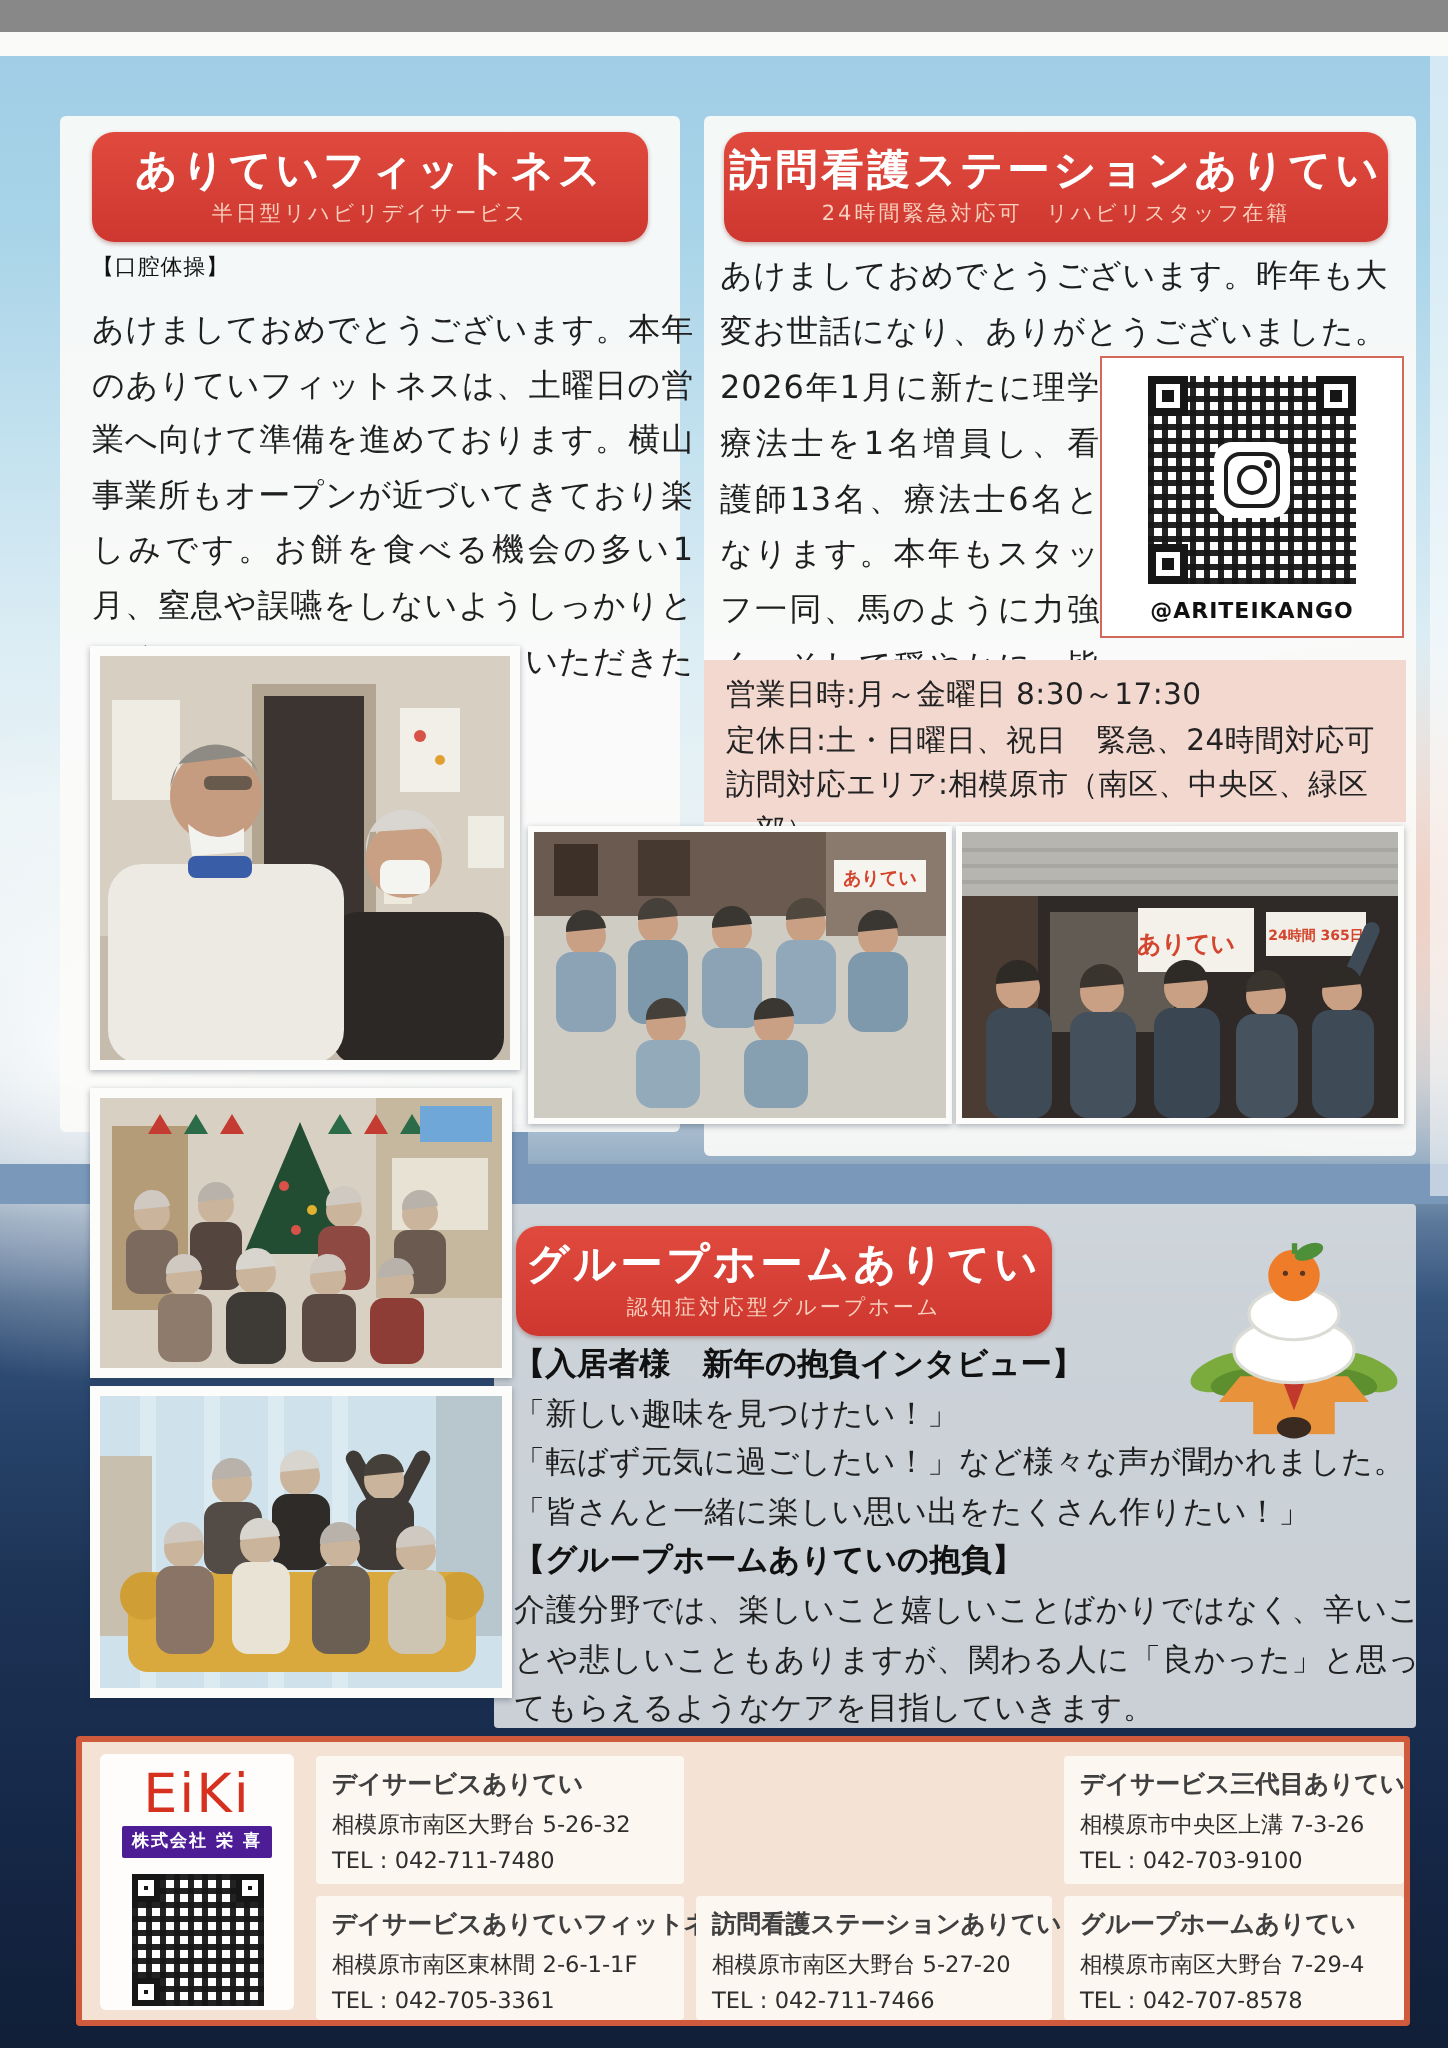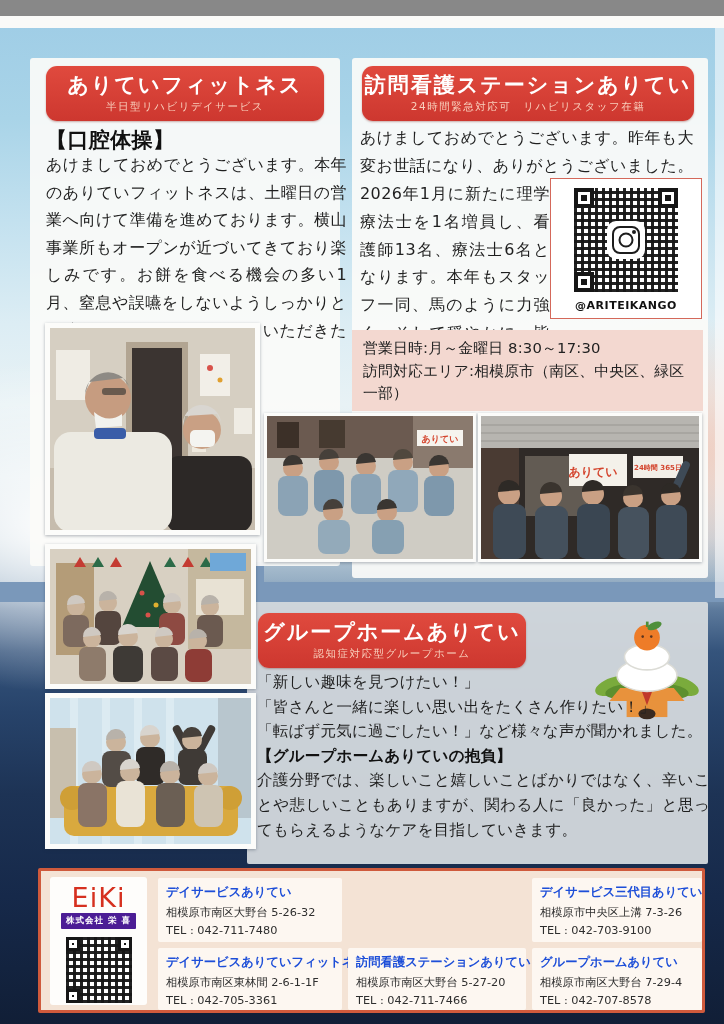--- a/index.html
+++ b/index.html
@@ -29,21 +29,21 @@
   .banner { background:linear-gradient(180deg,#e04a3e,#cd372f); border-radius:11px;
     display:flex; flex-direction:column; align-items:center; justify-content:center;
     box-shadow:0 1px 2px rgba(120,30,20,.35); }
   .banner-title { color:#fff; font-weight:bold; font-size:21px; letter-spacing:2px; line-height:1.15; white-space:nowrap; }
   .banner-sub   { color:#f9d0bd; font-size:10.5px; letter-spacing:1.5px; margin-top:3px; white-space:nowrap; }
   .banner-fitness { left:46px;  top:50px;  width:278px; height:55px; }
   .banner-houmon  { left:362px; top:50px;  width:332px; height:55px; }
   .banner-group   { left:258px; top:597px; width:268px; height:55px; }
   
   .jp { color:#1f1f1f; letter-spacing:.4px; }
-  .h-bold { font-weight:bold; font-size:21px; color:#111; }
+  .h-bold { font-weight:normal; font-size:11px; color:#111; }
   .oral-heading { left:46px; top:110px; }
   .left-body  { left:46px; top:135px; width:301px; font-size:16px; line-height:27.6px; text-align:justify; }
   .right-intro{ left:360px; top:108px; width:345px; font-size:16px; line-height:27.5px; }
   .right-body { left:360px; top:164px; width:190px; font-size:16px; line-height:27.8px; text-align:justify; }
   
   .qr-box { left:550px; top:162px; width:152px; height:141px; background:#fff; border:1.5px solid #d4685a;
     display:flex; flex-direction:column; align-items:center; }
   .qr { position:relative; background-color:#fff;
     background-image:repeating-linear-gradient(0deg, rgba(22,22,22,.95) 0 3px, transparent 3px 7px),
                      repeating-linear-gradient(90deg, rgba(22,22,22,.95) 0 3px, transparent 3px 7px); }
@@ -80,21 +80,21 @@
   
   .footer-panel { left:38px; top:852px; width:667px; height:145px; background:#f4e3d5;
     border:3px solid #cf5a3c; border-radius:2px; }
   .logo-card { left:50px; top:861px; width:97px; height:128px; background:#fefdfb; border-radius:3px;
     display:flex; flex-direction:column; align-items:center; }
   .eiki-text { color:#d6301f; font-weight:400; font-size:27px; letter-spacing:1px; line-height:1; margin-top:7px; }
   .eiki-band { margin-top:2px; background:#4c1d95; color:#fff; font-size:8.5px; font-weight:bold;
     letter-spacing:1px; padding:2px 5px; border-radius:1px; white-space:nowrap; }
   .qr-footer { width:66px; height:66px; margin-top:8px; }
   .svc-card { position:absolute; background:#fdf7f1; border-radius:2px; padding:6px 8px; }
-  .svc-name { font-size:12.3px; font-weight:bold; color:#1d4ed8; white-space:nowrap; }
+  .svc-name { font-size:12.3px; font-weight:bold; color:#404040; white-space:nowrap; }
   .svc-addr, .svc-tel { font-size:11.3px; color:#2e2e2e; margin-top:4px; white-space:nowrap; }
   .c1 { left:158px; top:862px; width:184px; height:64px; }
   .c2 { left:348px; top:862px; width:178px; height:64px; }
   .c3 { left:532px; top:862px; width:170px; height:64px; }
   .c4 { left:158px; top:932px; width:184px; height:62px; }
   .c5 { left:348px; top:932px; width:178px; height:62px; }
   .c6 { left:532px; top:932px; width:170px; height:62px; }
 </style>
 </head>
 <body>
@@ -131,20 +131,21 @@
       <div class="fp fp-bl"></div>
       <div class="ig-badge">
         <div class="ig-cam"></div>
       </div>
     </div>
     <div class="qr-label">@ARITEIKANGO</div>
   </div>
 
   <div class="abs info-box">
     <div>営業日時:月～金曜日 8:30～17:30</div>
+    <div>定休日:土・日曜日、祝日　緊急、24時間対応可</div>
     <div>訪問対応エリア:相模原市（南区、中央区、緑区一部）</div>
   </div>
 
   <div class="abs photo photo1">
     <svg viewBox="0 0 205 202" preserveAspectRatio="none">
       <rect width="205" height="202" fill="#d6cfc2"></rect>
       <rect y="140" width="205" height="62" fill="#c6bcad"></rect>
       <rect x="76" y="14" width="62" height="150" fill="#b2a592"></rect>
       <rect x="82" y="20" width="50" height="138" fill="#3b3431"></rect>
       <rect x="150" y="26" width="30" height="42" fill="#f2efe8"></rect>
@@ -345,23 +346,24 @@
       <ellipse cx="55" cy="55" rx="21" ry="12" fill="#ffffff" stroke="#dcdcd6" stroke-width="1.5"></ellipse>
       <circle cx="55" cy="37" r="12" fill="#ee7c28"></circle>
       <circle cx="51" cy="36" r="1.2" fill="#5a3420"></circle>
         <circle cx="59" cy="36" r="1.2" fill="#5a3420"></circle>
       <ellipse cx="62" cy="26" rx="7" ry="3.5" fill="#4e8f3a" transform="rotate(-22 62 26)"></ellipse>
       <rect x="54" y="22" width="2.5" height="5" fill="#4e8f3a"></rect>
     </svg>
   </div>
 
   <div class="abs jp group-text">
+    <div class="gh">【入居者様　新年の抱負インタビュー】</div>
     <div>「新しい趣味を見つけたい！」</div>
+    <div>「転ばず元気に過ごしたい！」など様々な声が聞かれました。</div>
     <div>「皆さんと一緒に楽しい思い出をたくさん作りたい！」</div>
-    <div>「転ばず元気に過ごしたい！」など様々な声が聞かれました。</div>
     <div class="gh">【グループホームありていの抱負】</div>
     <div style="text-align:justify;">介護分野では、楽しいこと嬉しいことばかりではなく、辛いことや悲しいこともありますが、関わる人に「良かった」と思ってもらえるようなケアを目指していきます。</div>
   </div>
 
   <div class="abs footer-panel"></div>
 
   <div class="abs logo-card">
     <div class="eiki-text">EiKi</div>
     <div class="eiki-band">株式会社 栄 喜</div>
     <div class="qr qr-footer">

